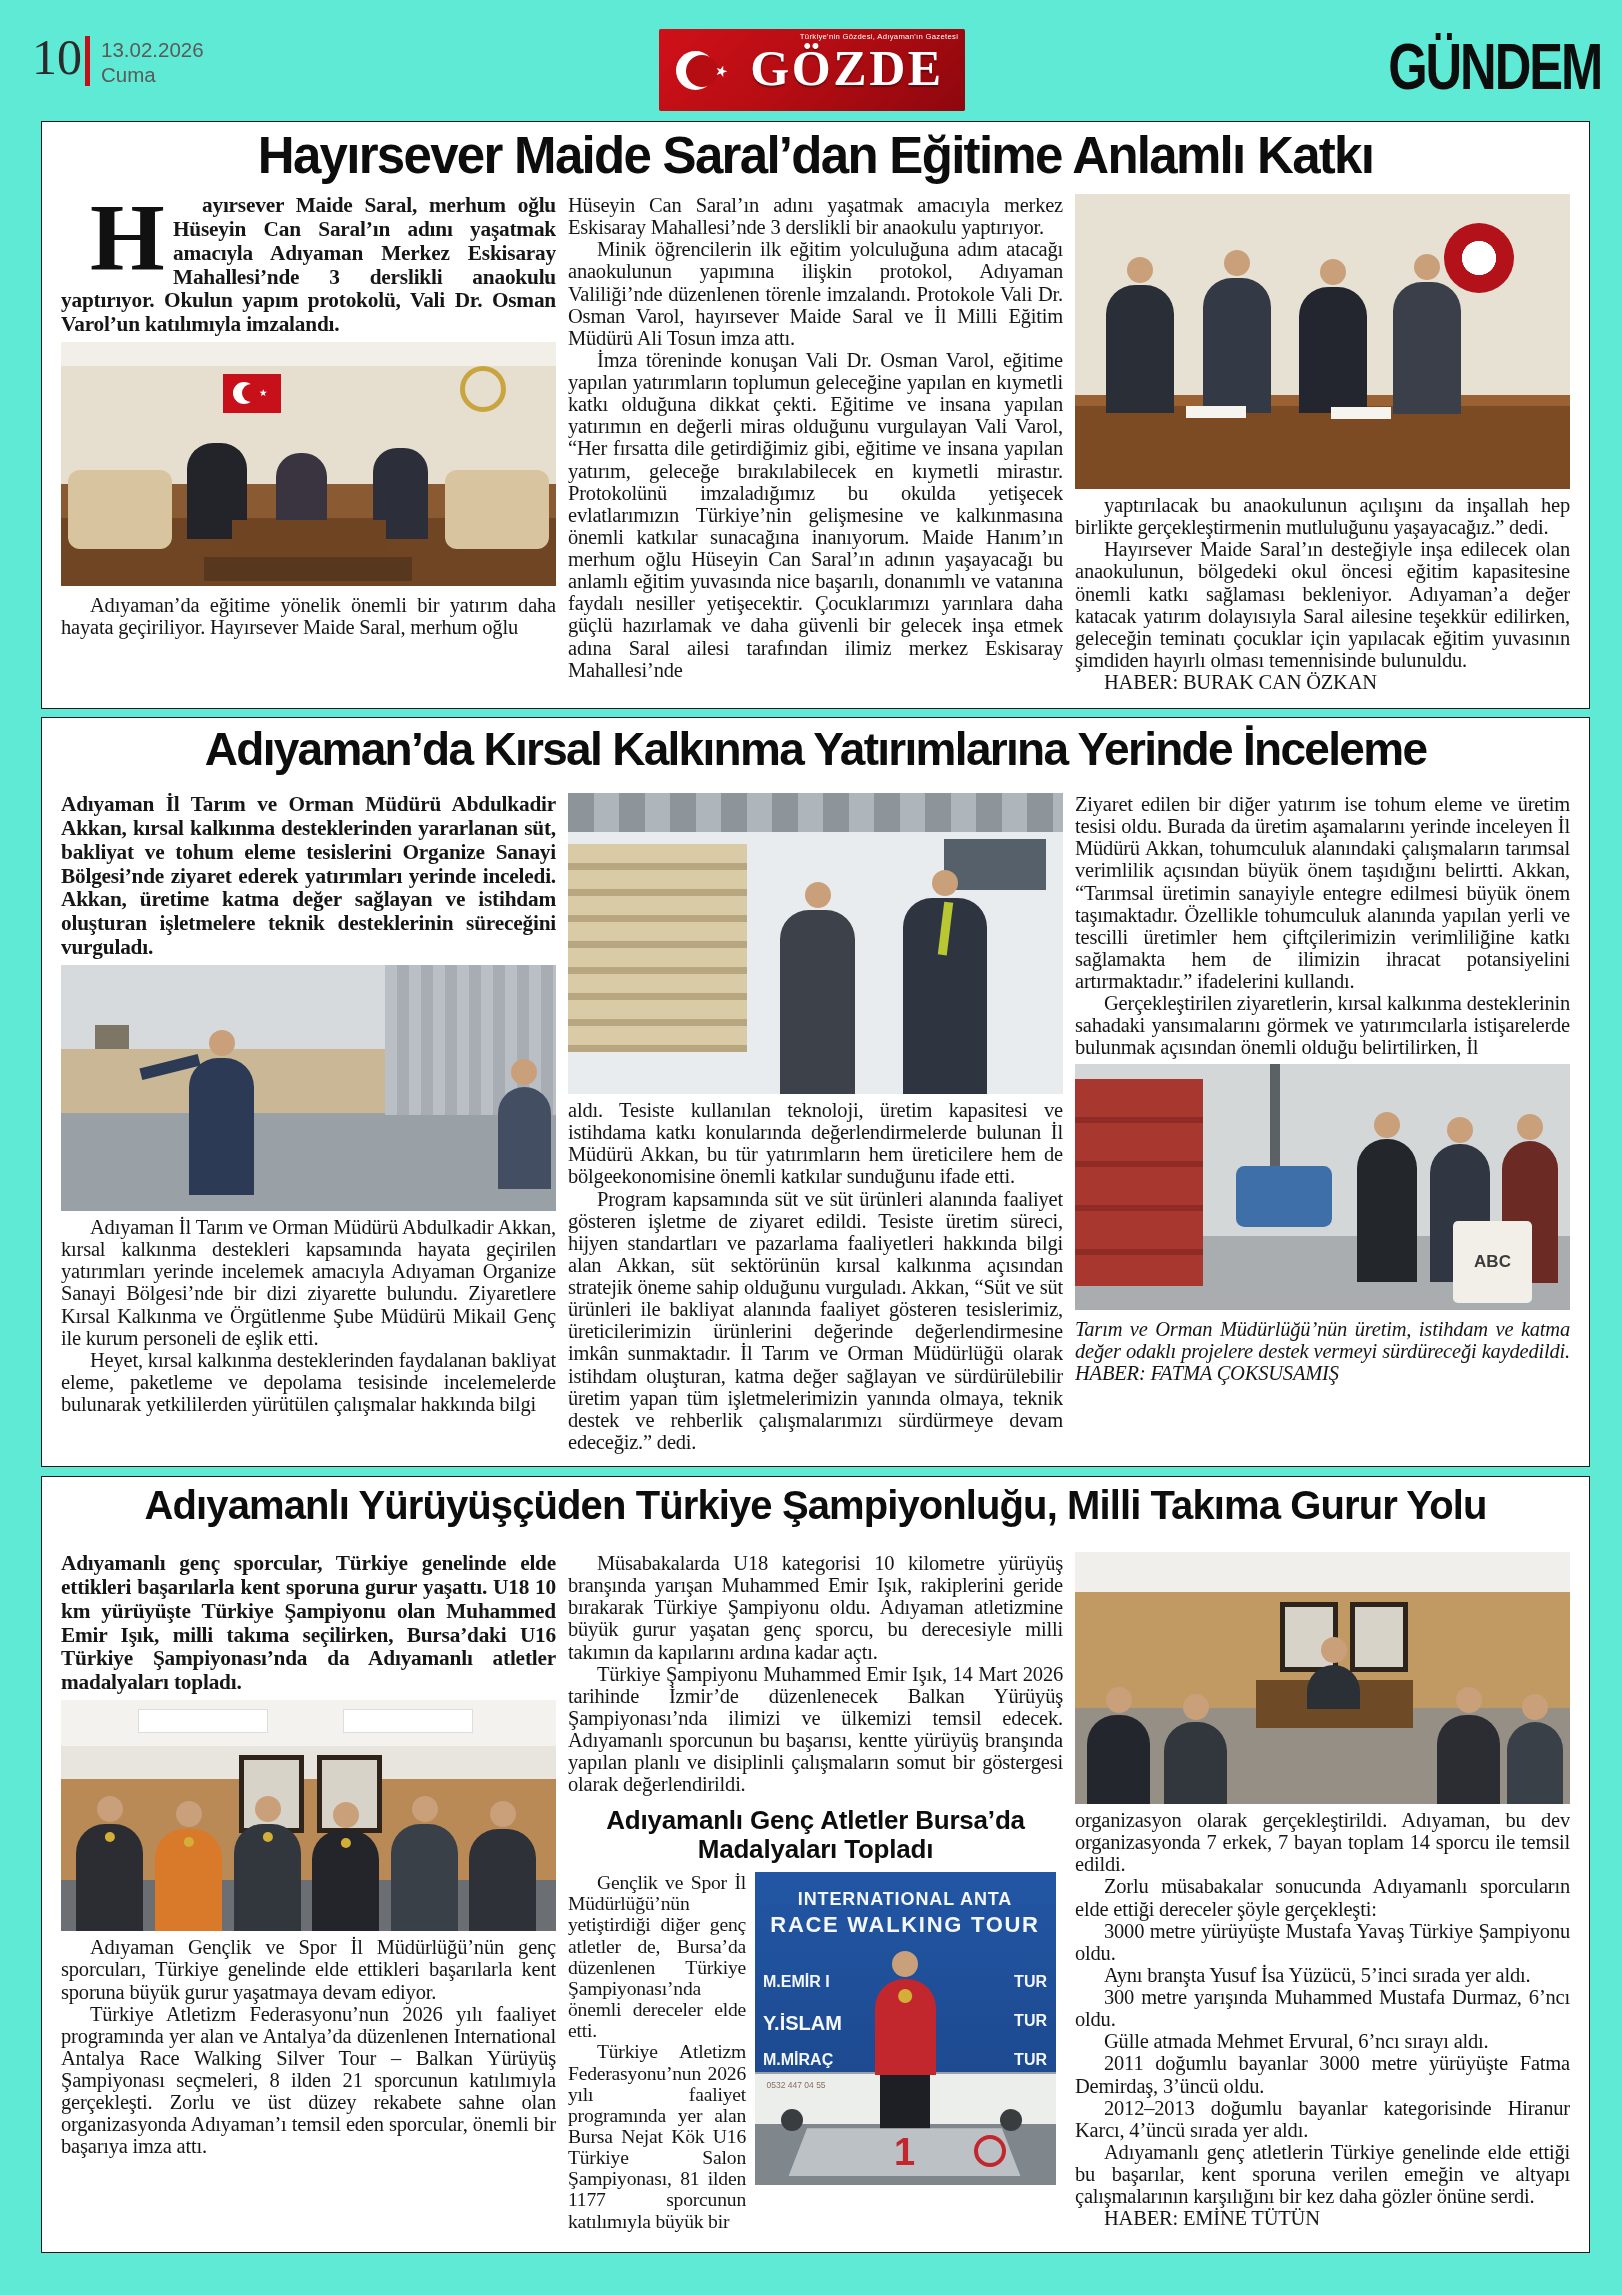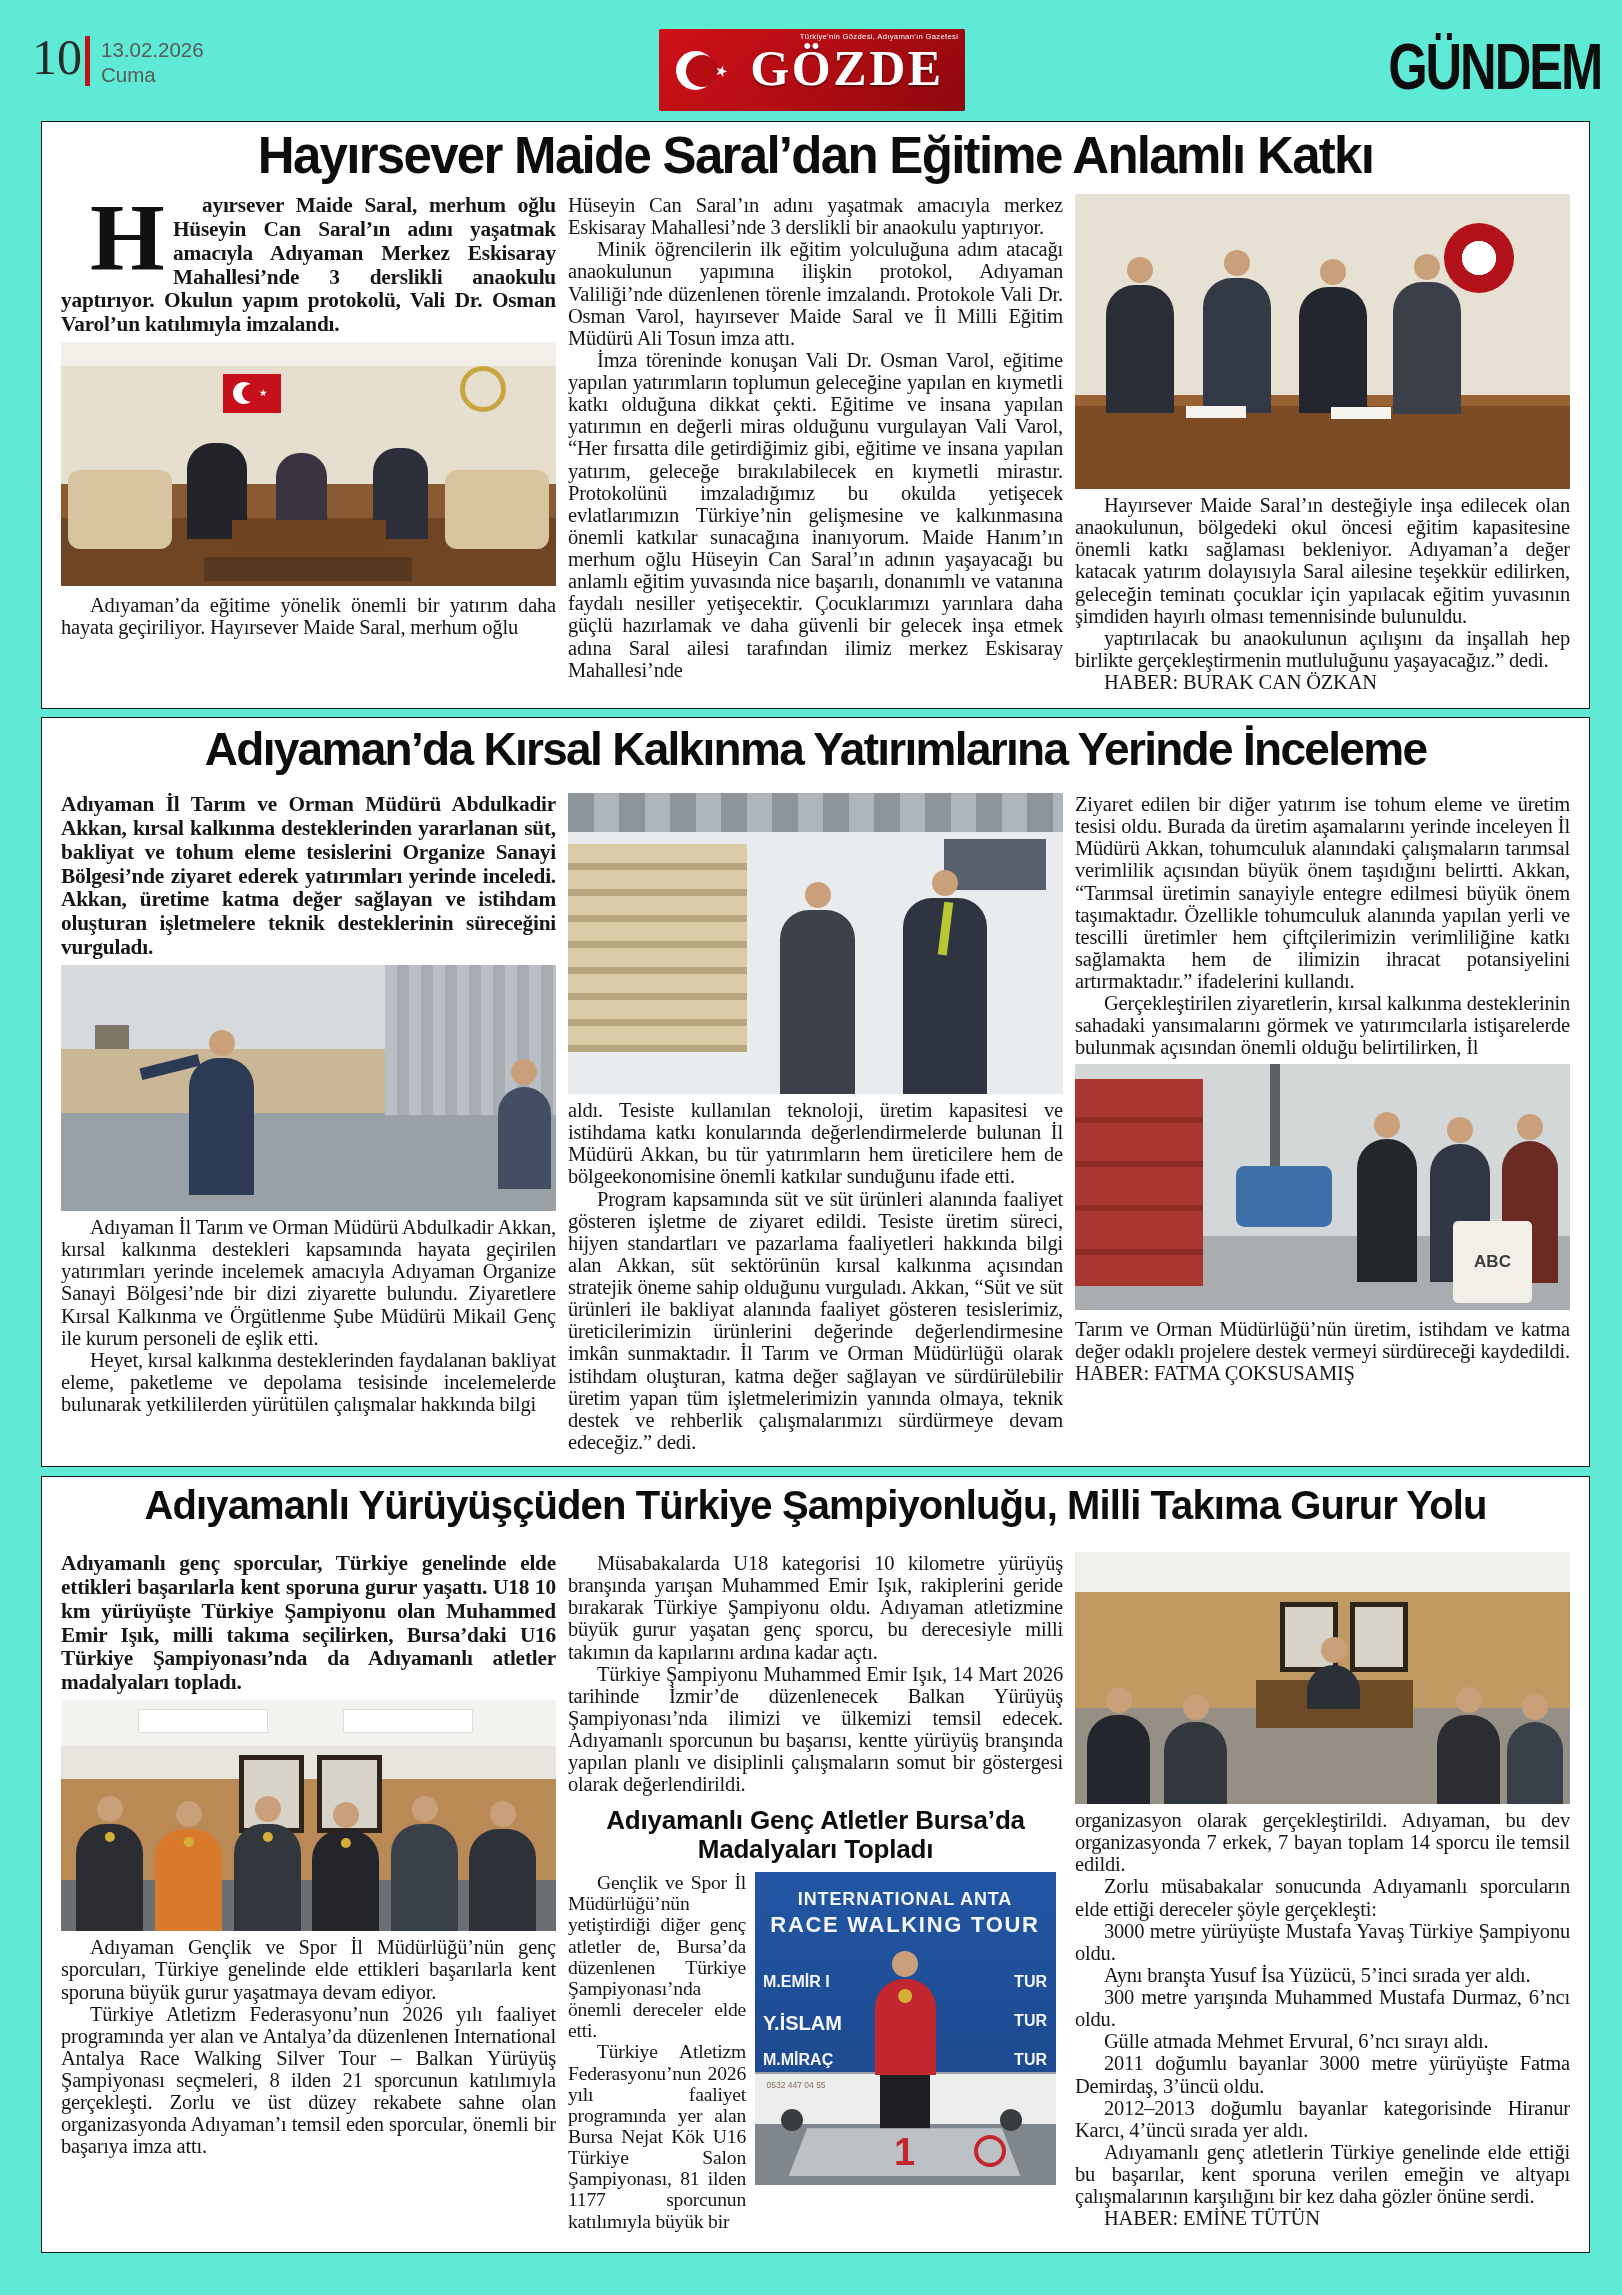--- a/index.html
+++ b/index.html
@@ -121,22 +121,22 @@
             <div class="bd" style="width:68px;height:126px;background:#23262e;"></div>
           </div>
         <div class="fig" style="left:318px;top:60px;">
             <div class="hd"></div>
             <div class="bd" style="width:68px;height:132px;background:#3a3f4a;"></div>
           </div>
         <div class="abs" style="left:111px;top:212px;width:60px;height:12px;background:#f6f4ee;"></div>
         <div class="abs" style="left:256px;top:213px;width:60px;height:12px;background:#f6f4ee;"></div>
       </div>
       <div class="paras">
+          <p>yaptırılacak bu anaokulunun açılışını da inşallah hep birlikte gerçekleştirmenin mutluluğunu yaşayacağız.” dedi.</p>
           <p>Hayırsever Maide Saral’ın desteğiyle inşa edilecek olan anaokulunun, bölgedeki okul öncesi eğitim kapasitesine önemli katkı sağlaması bekleniyor. Adıyaman’a değer katacak yatırım dolayısıyla Saral ailesine teşekkür edilirken, geleceğin teminatı çocuklar için yapılacak eğitim yuvasının şimdiden hayırlı olması temennisinde bulunuldu.</p>
-          <p>yaptırılacak bu anaokulunun açılışını da inşallah hep birlikte gerçekleştirmenin mutluluğunu yaşayacağız.” dedi.</p>
           <p>HABER: BURAK CAN ÖZKAN</p>
         </div>
     </div>
   </div>
 
   <div id="a2" class="box">
     <div class="headline">Adıyaman’da Kırsal Kalkınma Yatırımlarına Yerinde İnceleme</div>
 
     <div class="col col1">
       <p class="lead noind">Adıyaman İl Tarım ve Orman Müdürü Abdulkadir Akkan, kırsal kalkınma desteklerinden yararlanan süt, bakliyat ve tohum eleme tesislerini Organize Sanayi Bölgesi’nde ziyaret ederek yatırımları yerinde inceledi. Akkan, üretime katma değer sağlayan ve istihdam oluşturan işletmelere teknik desteklerinin süreceğini vurguladı.</p>
@@ -196,21 +196,21 @@
         <div class="fig" style="left:355px;top:53px;">
             <div class="hd"></div>
             <div class="bd" style="width:60px;height:138px;background:#303742;"></div>
           </div>
         <div class="fig" style="left:427px;top:50px;">
             <div class="hd"></div>
             <div class="bd" style="width:56px;height:142px;background:#6b2a24;"></div>
           </div>
         <div class="abs" style="right:38px;bottom:6.8px;width:79px;height:82px;background:#f1efe8;border-radius:5.1px;text-align:center;font:700 17px/82px 'Liberation Sans',sans-serif;color:#3b3b3b;">ABC</div>
       </div>
-      <p class="caption" style="text-indent:0;">Tarım ve Orman Müdürlüğü’nün üretim, istihdam ve katma değer odaklı projelere destek vermeyi sürdüreceği kaydedildi. HABER: FATMA ÇOKSUSAMIŞ</p>
+      <p class="caption" style="text-indent:0;font-style:italic;">Tarım ve Orman Müdürlüğü’nün üretim, istihdam ve katma değer odaklı projelere destek vermeyi sürdüreceği kaydedildi. HABER: FATMA ÇOKSUSAMIŞ</p>
     </div>
   </div>
 
   <div id="a3" class="box">
     <div class="headline">Adıyamanlı Yürüyüşçüden Türkiye Şampiyonluğu, Milli Takıma Gurur Yolu</div>
 
     <div class="col col1">
       <p class="lead noind">Adıyamanlı genç sporcular, Türkiye genelinde elde ettikleri başarılarla kent sporuna gurur yaşattı. U18 10 km yürüyüşte Türkiye Şampiyonu olan Muhammed Emir Işık, milli takıma seçilirken, Bursa’daki U16 Türkiye Şampiyonası’nda da Adıyamanlı atletler madalyaları topladı.</p>
       <div class="photo" style="height:231px;background:linear-gradient(#f3f2ee 0%,#f3f2ee 20%,#e8e5de 20%,#e8e5de 34%,#b98a55 34%,#b98a55 78%,#6b6f73 78%,#6b6f73 100%);">
         <div class="abs" style="left:77px;top:8.5px;width:128px;height:22px;background:#fff;border:1.7px solid #ddd;"></div>

